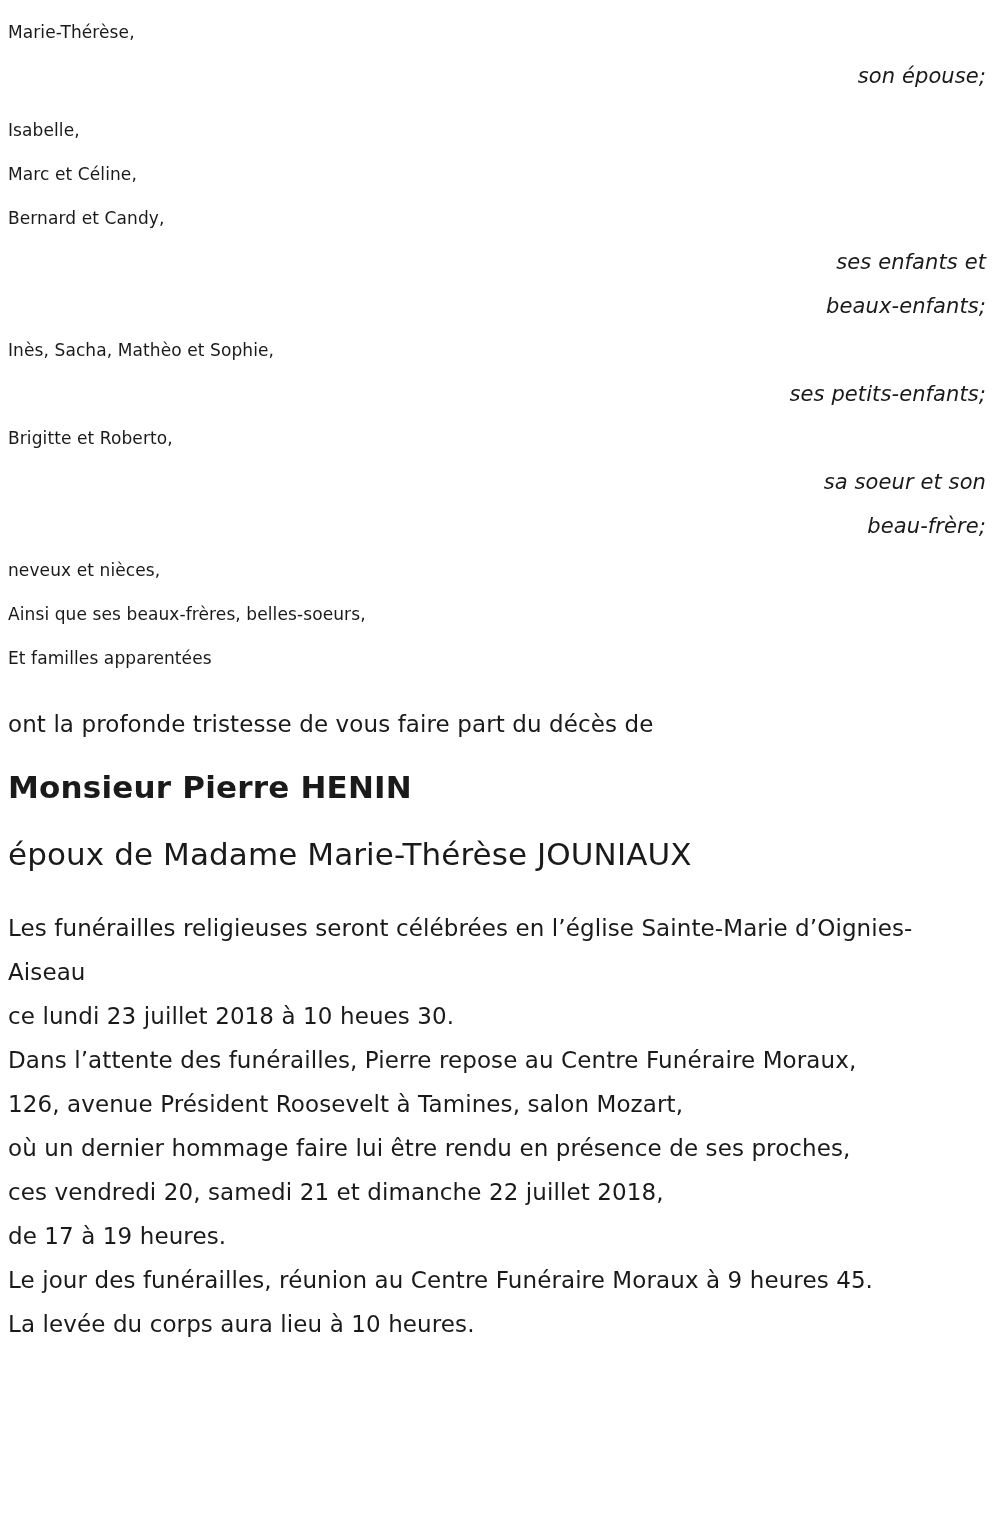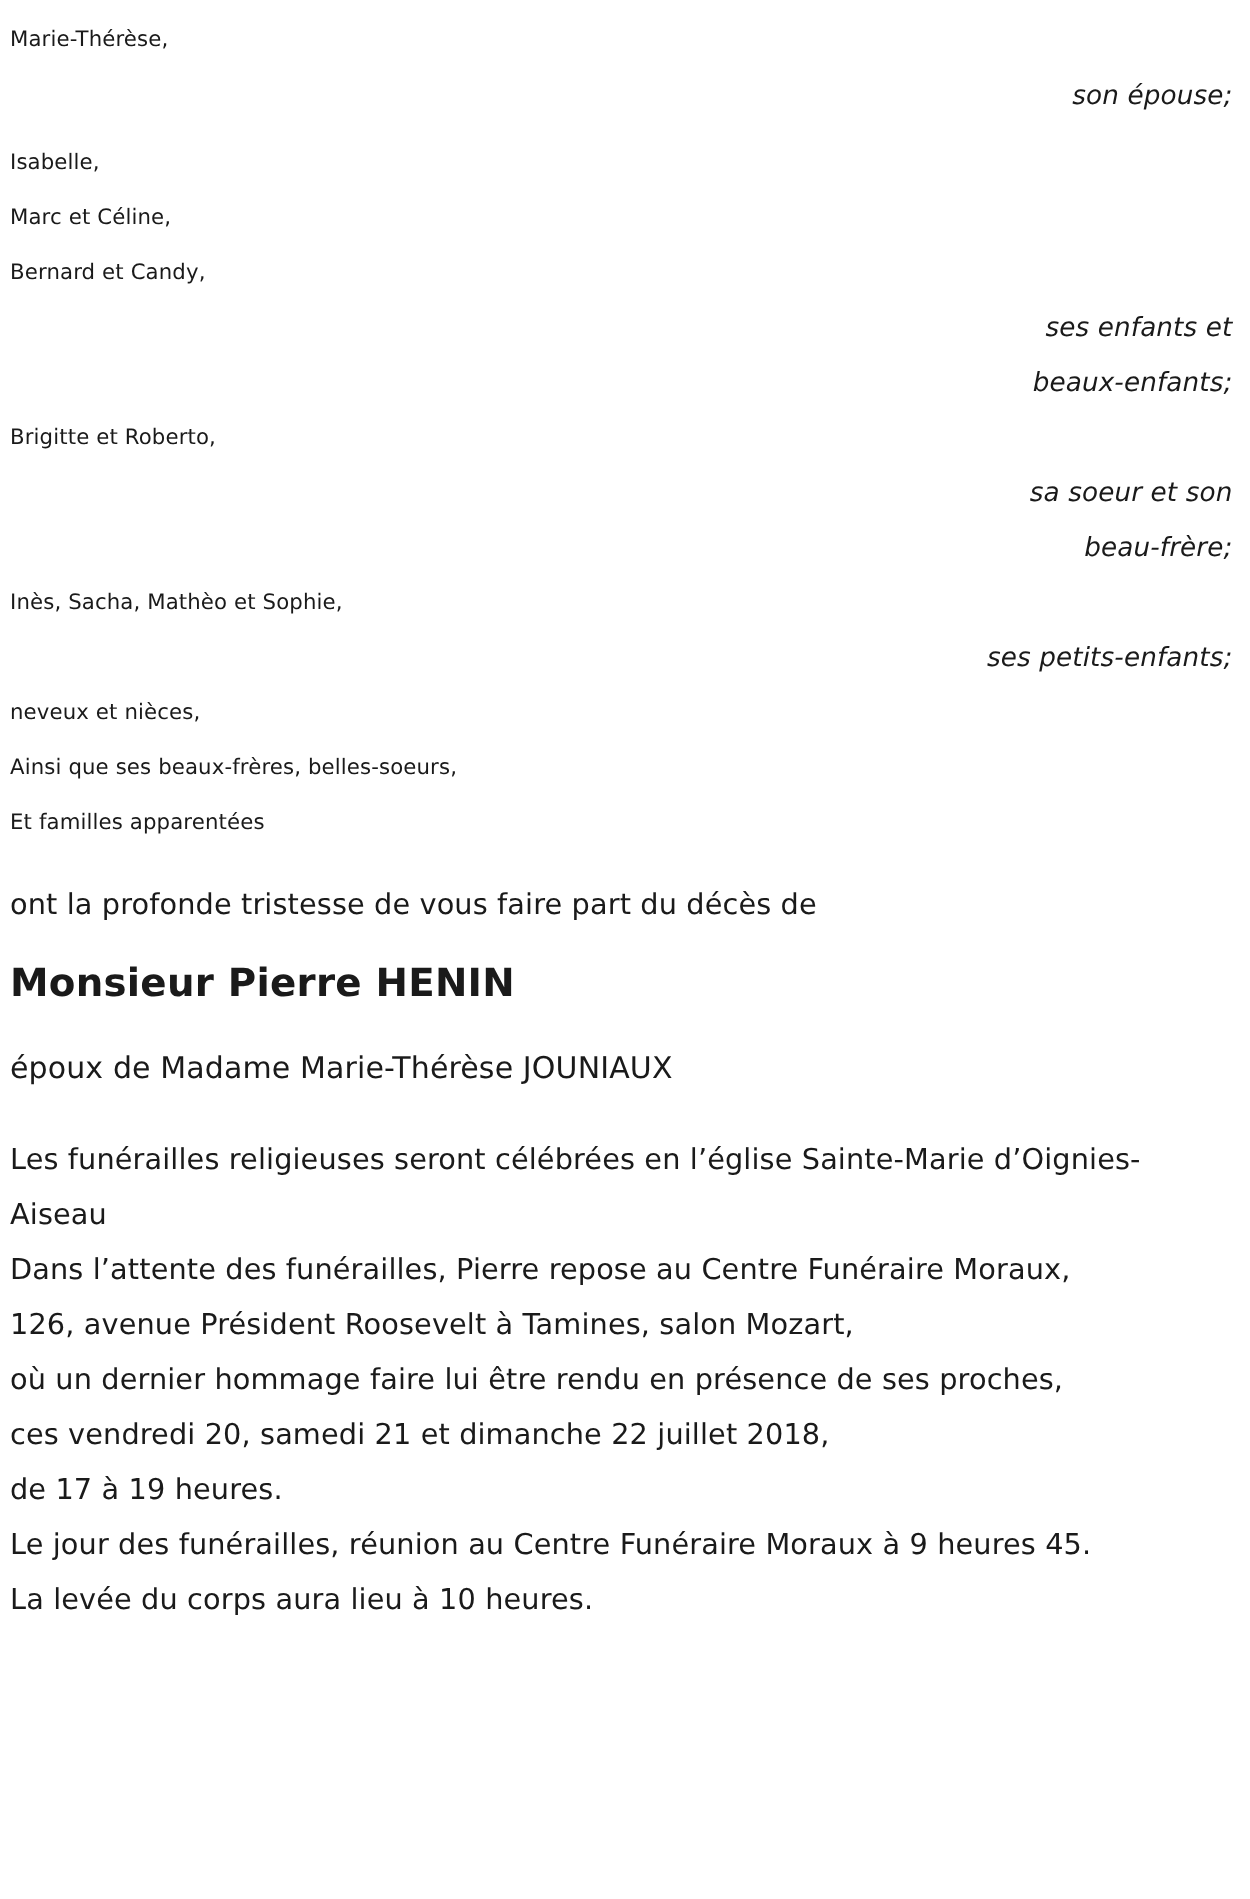--- a/index.html
+++ b/index.html
@@ -73,21 +73,21 @@
   
   .deceased-name {
     font-size: 31px;
     font-weight: bold;
     line-height: 54px;
     letter-spacing: 0.2px;
     margin: 14px 0 0 0;
   }
 
   .spouse-of {
-    font-size: 24px;
+    font-size: 31px;
     line-height: 44px;
     letter-spacing: 0.1px;
     margin-top: 18px;
   }
 
   
   .details {
     margin-top: 30px;
   }
 
@@ -121,33 +121,33 @@
         <div class="name-line">Marc et Céline,</div>
         <div class="name-line">Bernard et Candy,</div>
       </div>
       <div class="rel-role">
         <span class="role-wrap" style="max-width:200px;">ses enfants et beaux-enfants;</span>
       </div>
     </div>
 
     <div class="rel-group">
       <div class="rel-names">
-        <div class="name-line">Brigitte et Roberto,</div>
+        <div class="name-line">Inès, Sacha, Mathèo et Sophie,</div>
       </div>
       <div class="rel-role">
-        <span class="role-wrap" style="max-width:195px;">sa soeur et son beau-frère;</span>
+        <span class="role-wrap">ses petits-enfants;</span>
       </div>
     </div>
 
     <div class="rel-group">
       <div class="rel-names">
-        <div class="name-line">Inès, Sacha, Mathèo et Sophie,</div>
+        <div class="name-line">Brigitte et Roberto,</div>
       </div>
       <div class="rel-role">
-        <span class="role-wrap">ses petits-enfants;</span>
+        <span class="role-wrap" style="max-width:195px;">sa soeur et son beau-frère;</span>
       </div>
     </div>
 
 
   </div>
 
   <div class="extended-family">
     <div class="name-line">neveux et nièces,</div>
     <div class="name-line">Ainsi que ses beaux-frères, belles-soeurs,</div>
     <div class="name-line">Et familles apparentées</div>
@@ -156,20 +156,21 @@
   <div class="gap-md"></div>
 
   <div class="lead-in">ont la profonde tristesse de vous faire part du décès de</div>
 
   <div class="deceased-name">Monsieur Pierre HENIN</div>
 
   <div class="spouse-of">époux de Madame Marie-Thérèse JOUNIAUX</div>
 
   <div class="details">
     <div class="detail-line">Les funérailles religieuses seront célébrées en l’église Sainte-Marie d’Oignies-Aiseau</div>
+    <div class="detail-line">ce lundi 23 juillet 2018 à 10 heues 30.</div>
     <div class="detail-line">Dans l’attente des funérailles, Pierre repose au Centre Funéraire Moraux,</div>
     <div class="detail-line">126, avenue Président Roosevelt à Tamines, salon Mozart,</div>
     <div class="detail-line">où un dernier hommage faire lui être rendu en présence de ses proches,</div>
     <div class="detail-line">ces vendredi 20, samedi 21 et dimanche 22 juillet 2018,</div>
     <div class="detail-line">de 17 à 19 heures.</div>
     <div class="detail-line">Le jour des funérailles, réunion au Centre Funéraire Moraux à 9 heures 45.</div>
     <div class="detail-line">La levée du corps aura lieu à 10 heures.</div>
   </div>
 
 </div>

